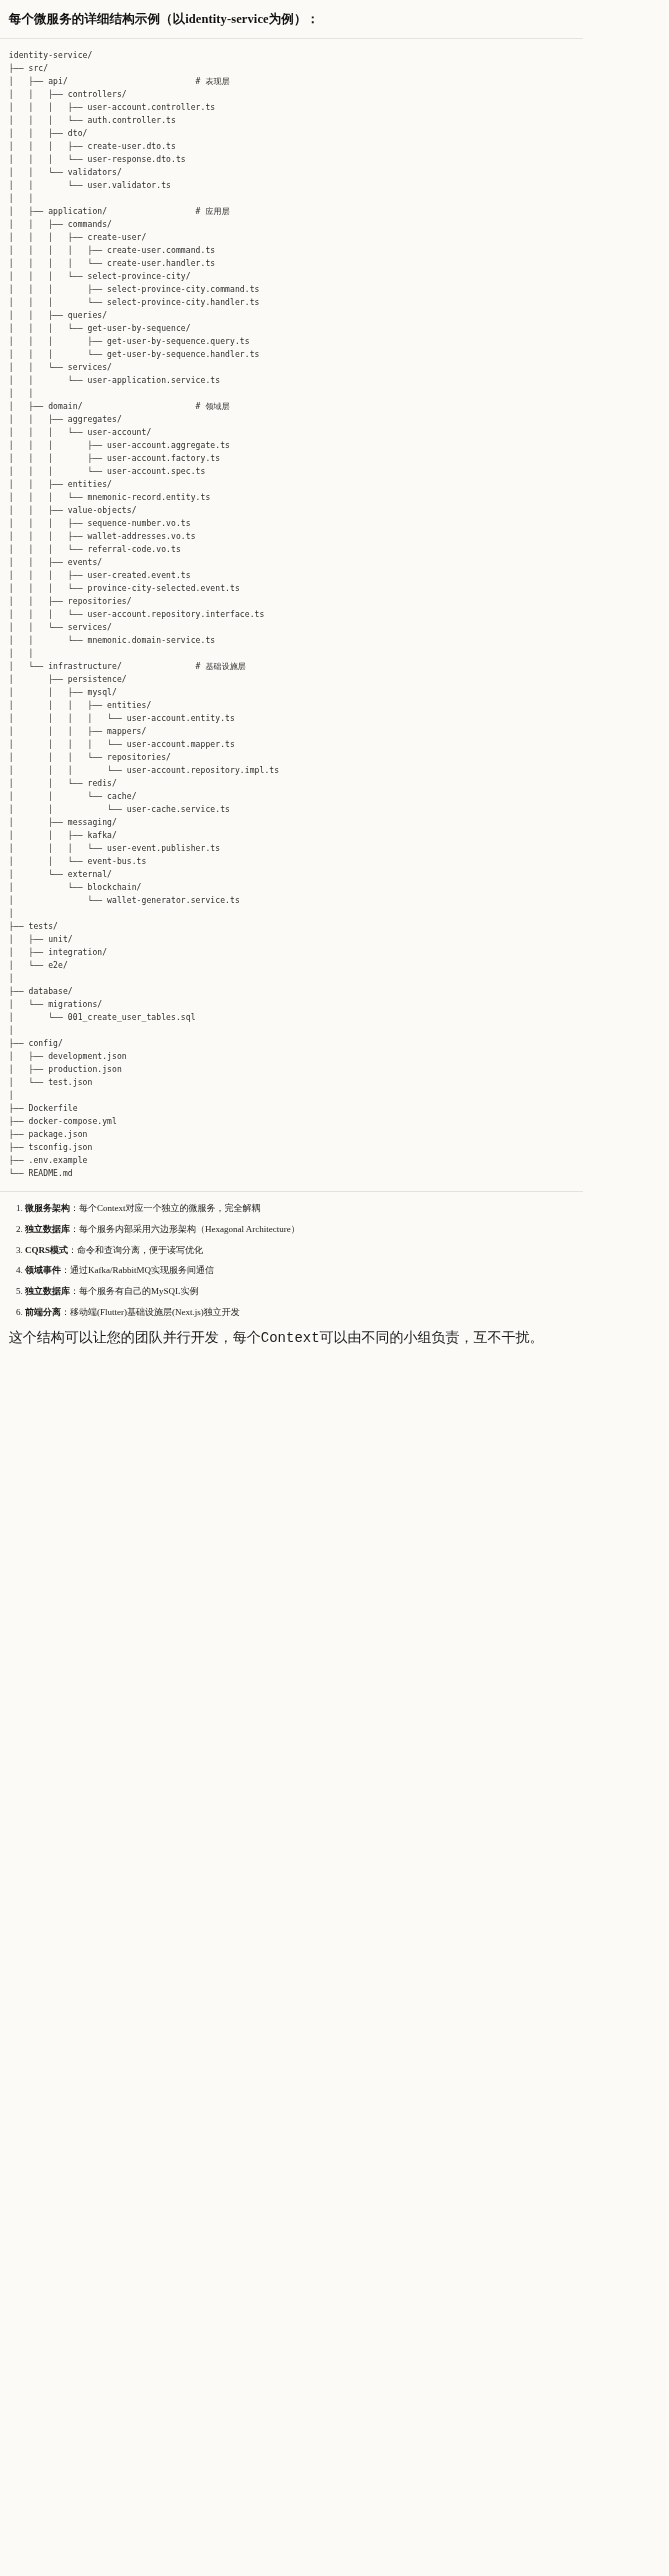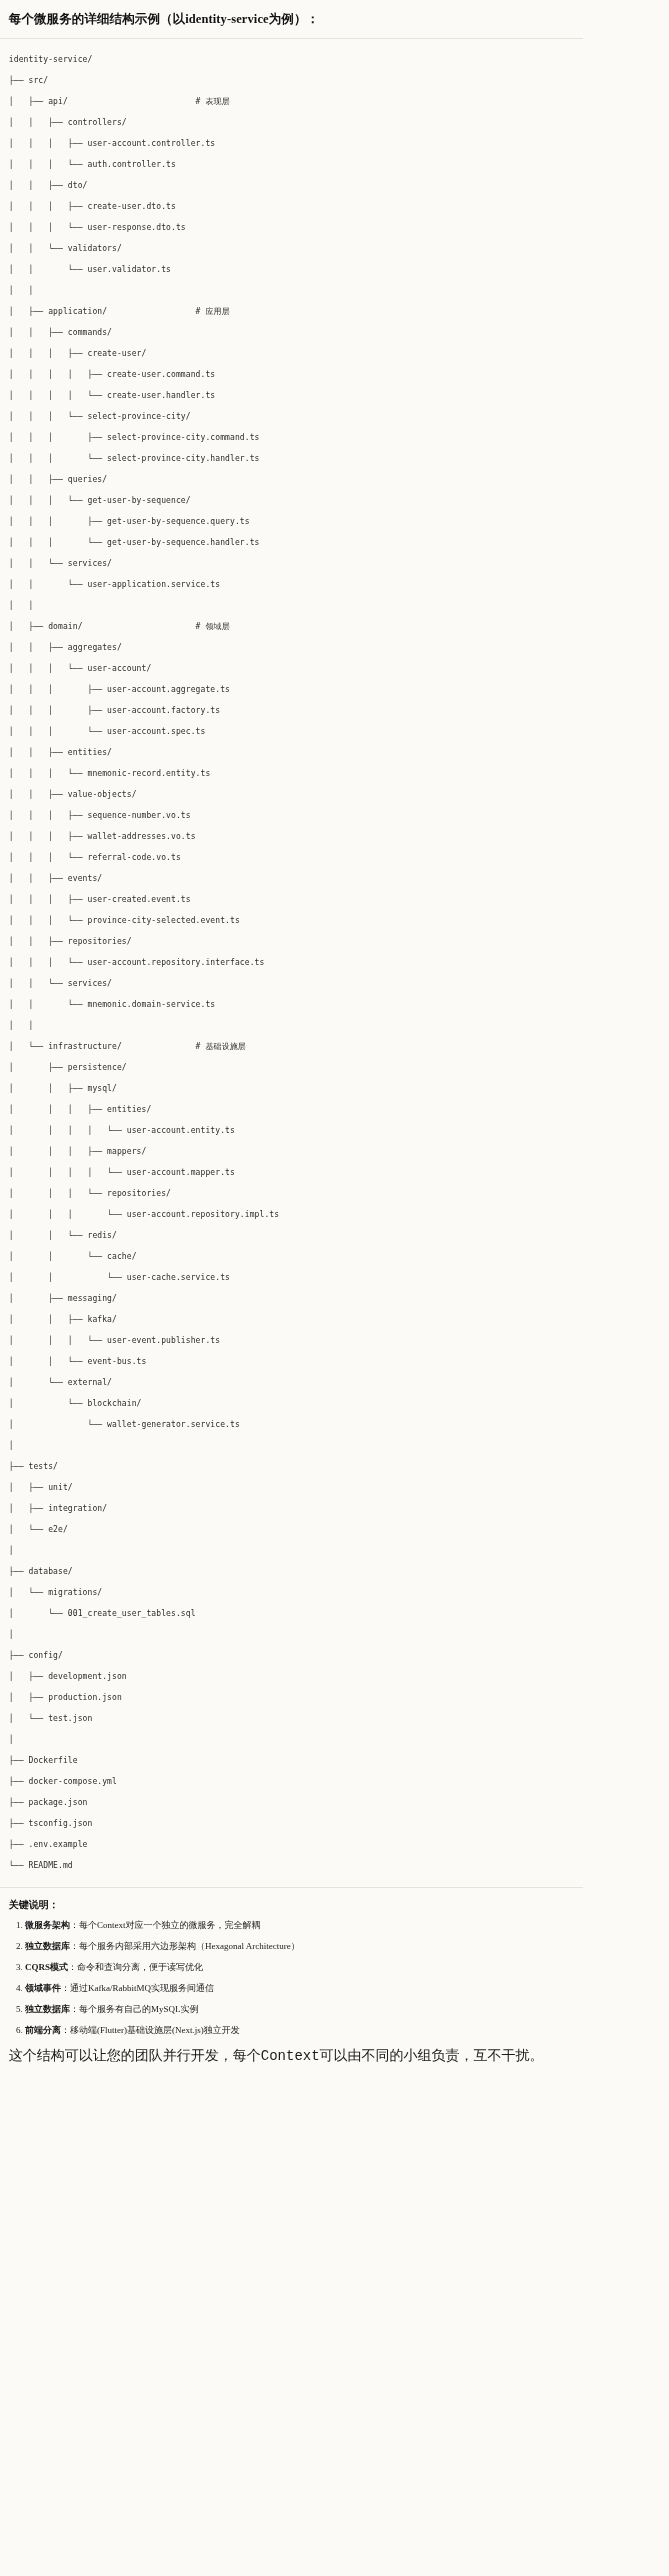--- a/index.html
+++ b/index.html
@@ -35,21 +35,21 @@
 
   
   .tree-block {
     padding: 10px 8.8px 11.3px 8.8px;
     border-bottom: 0.6px solid #e6e3dd;
   }
   pre.tree {
     margin: 0;
     font-family: "DejaVu Sans Mono", "Liberation Mono", monospace;
     font-size: 8px;
-    line-height: 21px;
+    line-height: 13px;
     color: #2b2b2b;
     white-space: pre;
     overflow: visible;
     letter-spacing: 0.1px;
   }
 
   
   .notes {
     padding: 10px 8.8px 6.3px 8.8px;
   }
@@ -176,21 +176,20 @@
 │
 ├── Dockerfile
 ├── docker-compose.yml
 ├── package.json
 ├── tsconfig.json
 ├── .env.example
 └── README.md</pre>
   </div>
 
   <div class="notes">
-    <div class="notes-heading">关键说明：</div>
     <ol class="note-list">
         <li><span class="k">微服务架构</span><span>：每个Context对应一个独立的微服务，完全解耦</span></li>
         <li><span class="k">独立数据库</span><span>：每个服务内部采用六边形架构（Hexagonal Architecture）</span></li>
         <li><span class="k">CQRS模式</span><span>：命令和查询分离，便于读写优化</span></li>
         <li><span class="k">领域事件</span><span>：通过Kafka/RabbitMQ实现服务间通信</span></li>
         <li><span class="k">独立数据库</span><span>：每个服务有自己的MySQL实例</span></li>
         <li><span class="k">前端分离</span><span>：移动端(Flutter)基础设施层(Next.js)独立开发</span></li>
       </ol>
     <p class="closing">这个结构可以让您的团队并行开发，每个Context可以由不同的小组负责，互不干扰。</p>
   </div>

